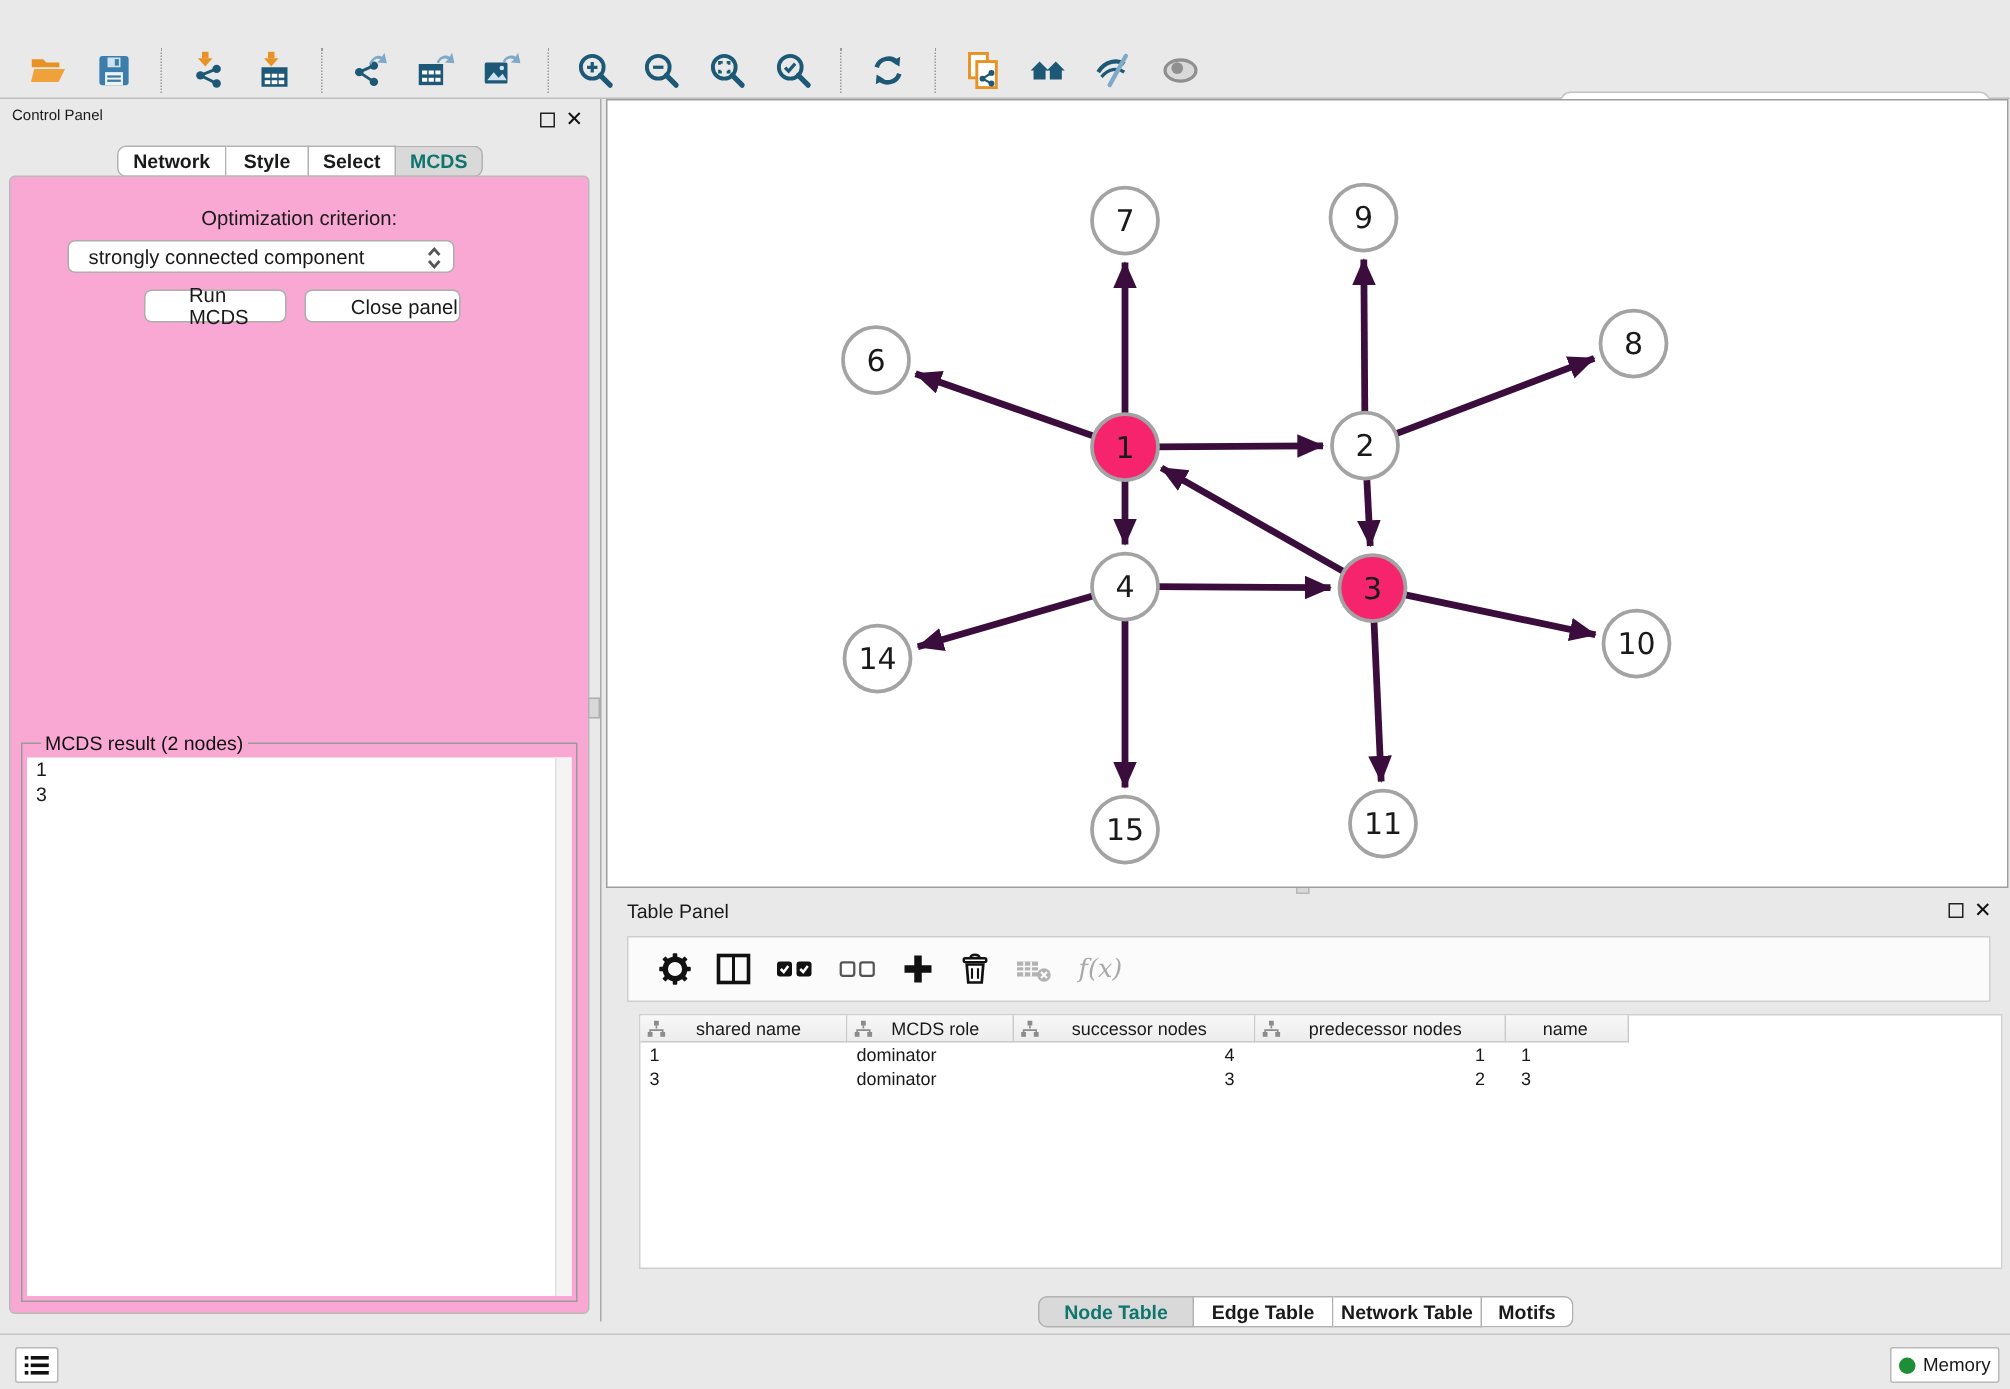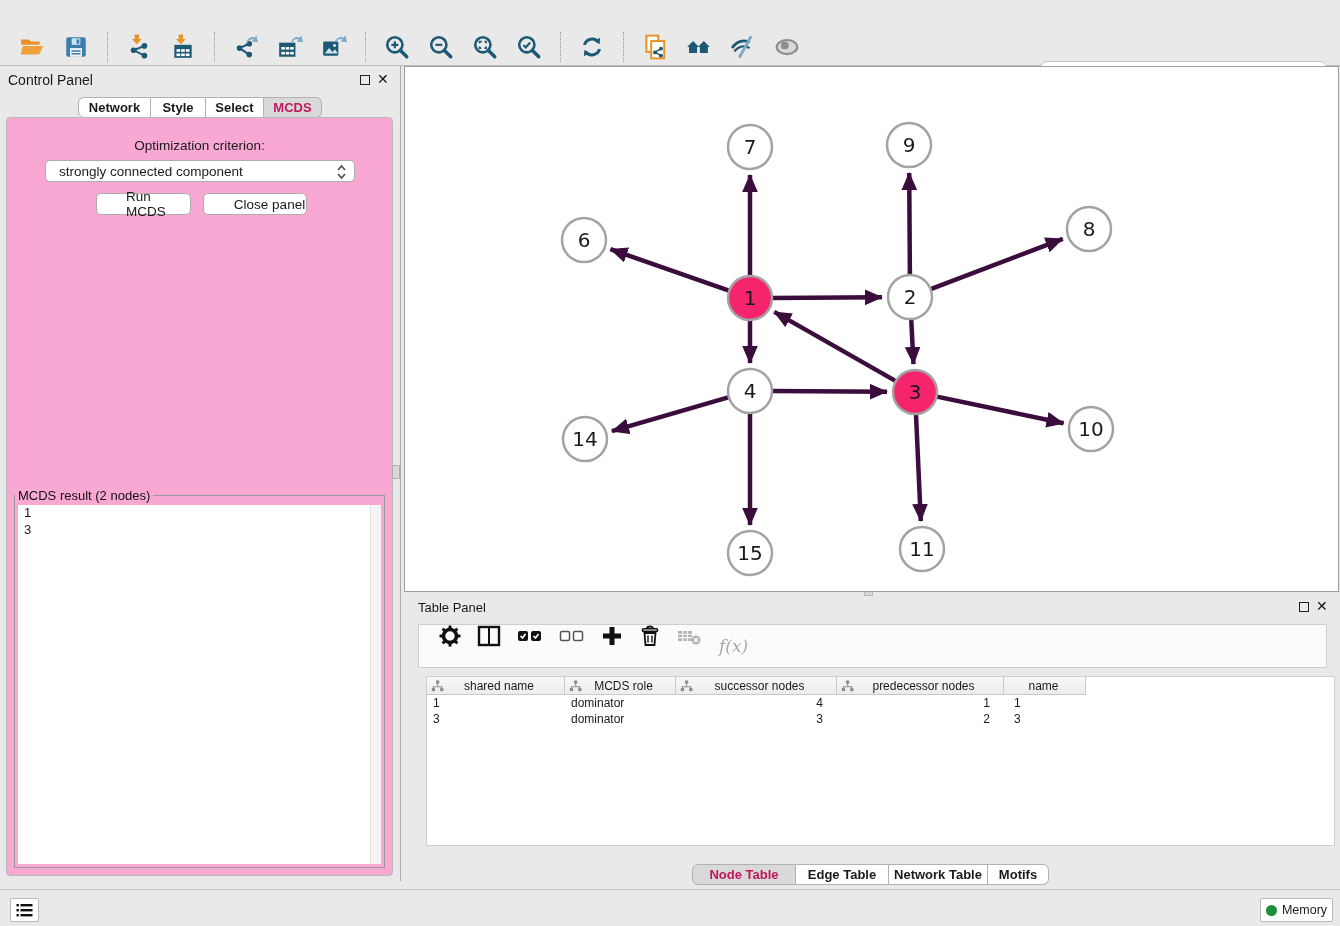--- a/index.html
+++ b/index.html
@@ -15,57 +15,57 @@
   #win-title { left:0; top:8px; width:1340px; text-align:center; color:#9b9b9b; font-size:13px; }
 
   
   #toolbar { left:0; top:28px; width:1340px; height:38px; background:#e9e9e9; border-bottom:1px solid #bdbdbd; display:flex; align-items:center; padding-left:10px; }
   .tb-icon { width:26px; height:26px; margin:0 9px; flex:0 0 auto; }
   .tb-sep { width:1px; height:30px; border-left:1px dotted #9a9a9a; margin:0 9px; flex:0 0 auto; }
   #search-wrap { position:absolute; right:13px; top:33px; width:287px; height:23px; background:#fff; border:1px solid #c2c2c2; border-radius:7px; display:flex; align-items:center; padding-left:6px; }
   #search-input { border:none; outline:none; flex:1; height:19px; font-size:12px; background:transparent; }
 
   
-  #cp-title { left:8px; top:72px; font-size:14px; color:#1a1a1a; }
+  #cp-title { left:8px; top:72px; font-size:10px; color:#1a1a1a; }
   .panel-float { width:10px; height:10px; border:1.6px solid #222; position:absolute; }
   .panel-close { position:absolute; font-weight:bold; font-size:14px; color:#111; line-height:12px; }
   .seg-bar { display:flex; height:21px; }
   .seg { border:1px solid #b2b2b2; border-left:none; background:#fff; color:#1a1a1a; font-size:13px; font-weight:bold; display:flex; align-items:center; justify-content:center; cursor:default; }
   .seg:first-child { border-left:1px solid #b2b2b2; border-radius:6px 0 0 6px; }
   .seg:last-child { border-radius:0 6px 6px 0; }
-  .seg.active { background:#d9d9d9; color:#be185d; }
+  .seg.active { background:#d9d9d9; color:#0f766e; }
   #cp-tabs { left:78px; top:97px; }
   #cp-box { left:6px; top:117px; width:387px; height:759px; background:#f9a8d4; border:1px solid #b9b9b9; border-radius:4px; }
   #opt-label { left:0; top:20px; width:100%; text-align:center; font-size:13.5px; }
-  #criterion-select { left:38px; top:42px; width:310px; height:22px; background:#fff; border:1px solid #adadad; border-radius:5px; display:flex; align-items:center; padding-left:13px; font-size:13.5px; }
+  #criterion-select { left:38px; top:42px; width:258px; height:22px; background:#fff; border:1px solid #adadad; border-radius:5px; display:flex; align-items:center; padding-left:13px; font-size:13.5px; }
   #criterion-stepper { position:absolute; right:7px; top:2px; }
   .btn { background:#fff; border:1px solid #adadad; border-radius:5px; font-size:13.5px; display:flex; align-items:center; justify-content:center;padding-left:29px; }
   #run-btn { left:89px; top:75px; width:95px; height:22px; }
   #close-btn { left:196px; top:75px; width:104px; height:22px; }
   #result-fieldset { position:absolute; left:7px; top:370px; width:371px; height:380px; border:1px solid #9a9a9a; background:transparent; }
-  #result-fieldset legend { font-size:13px; padding:0 3px; margin-left:0; color:#111; }
+  #result-fieldset legend { font-size:13px; padding:0 3px; margin-left:12px; color:#111; }
   #result-area { position:absolute; left:3px; top:2px; right:3px; bottom:3px; background:#fff; }
   #result-scrollbar { position:absolute; right:0; top:0; width:11px; height:100%; background:#f4f4f4; border-left:1px solid #e0e0e0; }
   .result-line { padding-left:6px; font-size:13px; line-height:16.5px; }
 
   
   #v-split { left:400px; top:66px; width:1px; height:815px; background:#ababab; }
   #v-handle { left:392px; top:465px; width:8px; height:14px; background:#d8d8d8; border:1px solid #b0b0b0; }
   #h-handle { left:864px; top:589px; width:9px; height:7px; background:#d8d8d8; border:1px solid #b8b8b8; }
 
   
   #net-win { left:404px; top:66px; width:935px; height:526px; background:#fff; border:1px solid #9e9e9e; }
   #net-titlebar { position:absolute; left:0; top:0; width:100%; height:22px; background:linear-gradient(#f1f1f1,#dedede); border-bottom:1px solid #b2b2b2; }
   #net-title { position:absolute; left:0; top:3px; width:100%; text-align:center; font-size:13px; color:#2e2e2e; }
   .net-light { position:absolute; top:4px; width:13px; height:13px; border-radius:50%; }
   #graph-svg { position:absolute; left:0; top:22px; width:933px; height:502px; }
 
   
   #tp-title { left:418px; top:600px; font-size:13px; }
-  #tp-toolbar { left:418px; top:624px; width:909px; height:44px; background:#fbfbfb; border:1px solid #cfcfcf; display:flex; padding-left:12px; }
+  #tp-toolbar { left:418px; top:624px; width:909px; height:44px; background:#fbfbfb; border:1px solid #cfcfcf; display:flex; align-items:center; padding-left:12px; }
   .tp-icon { margin:0 8px; flex:0 0 auto; display:flex; align-items:center; }
   #fx-label { font-family:"DejaVu Serif","Liberation Serif",serif; font-style:italic; font-size:17px; color:#a9a9a9; }
   #table-box { left:426px; top:676px; width:909px; height:170px; background:#fff; border:1px solid #cfcfcf; }
   #thead { display:flex; height:18px; }
   .th { background:linear-gradient(#f8f8f8,#ececec); border-right:1px solid #c9c9c9; border-bottom:1px solid #c9c9c9; display:flex; align-items:center; font-size:12px; color:#1a1a1a; }
   .th .th-label { flex:1; text-align:center; padding-right:10px; }
   .th svg { margin-left:4px; flex:0 0 auto; }
   .tr { display:flex; height:16px; font-size:12px; }
   .td { padding:1px 6px 0 6px; white-space:nowrap; overflow:hidden; }
   .td.num { text-align:right; padding-right:14px; }

